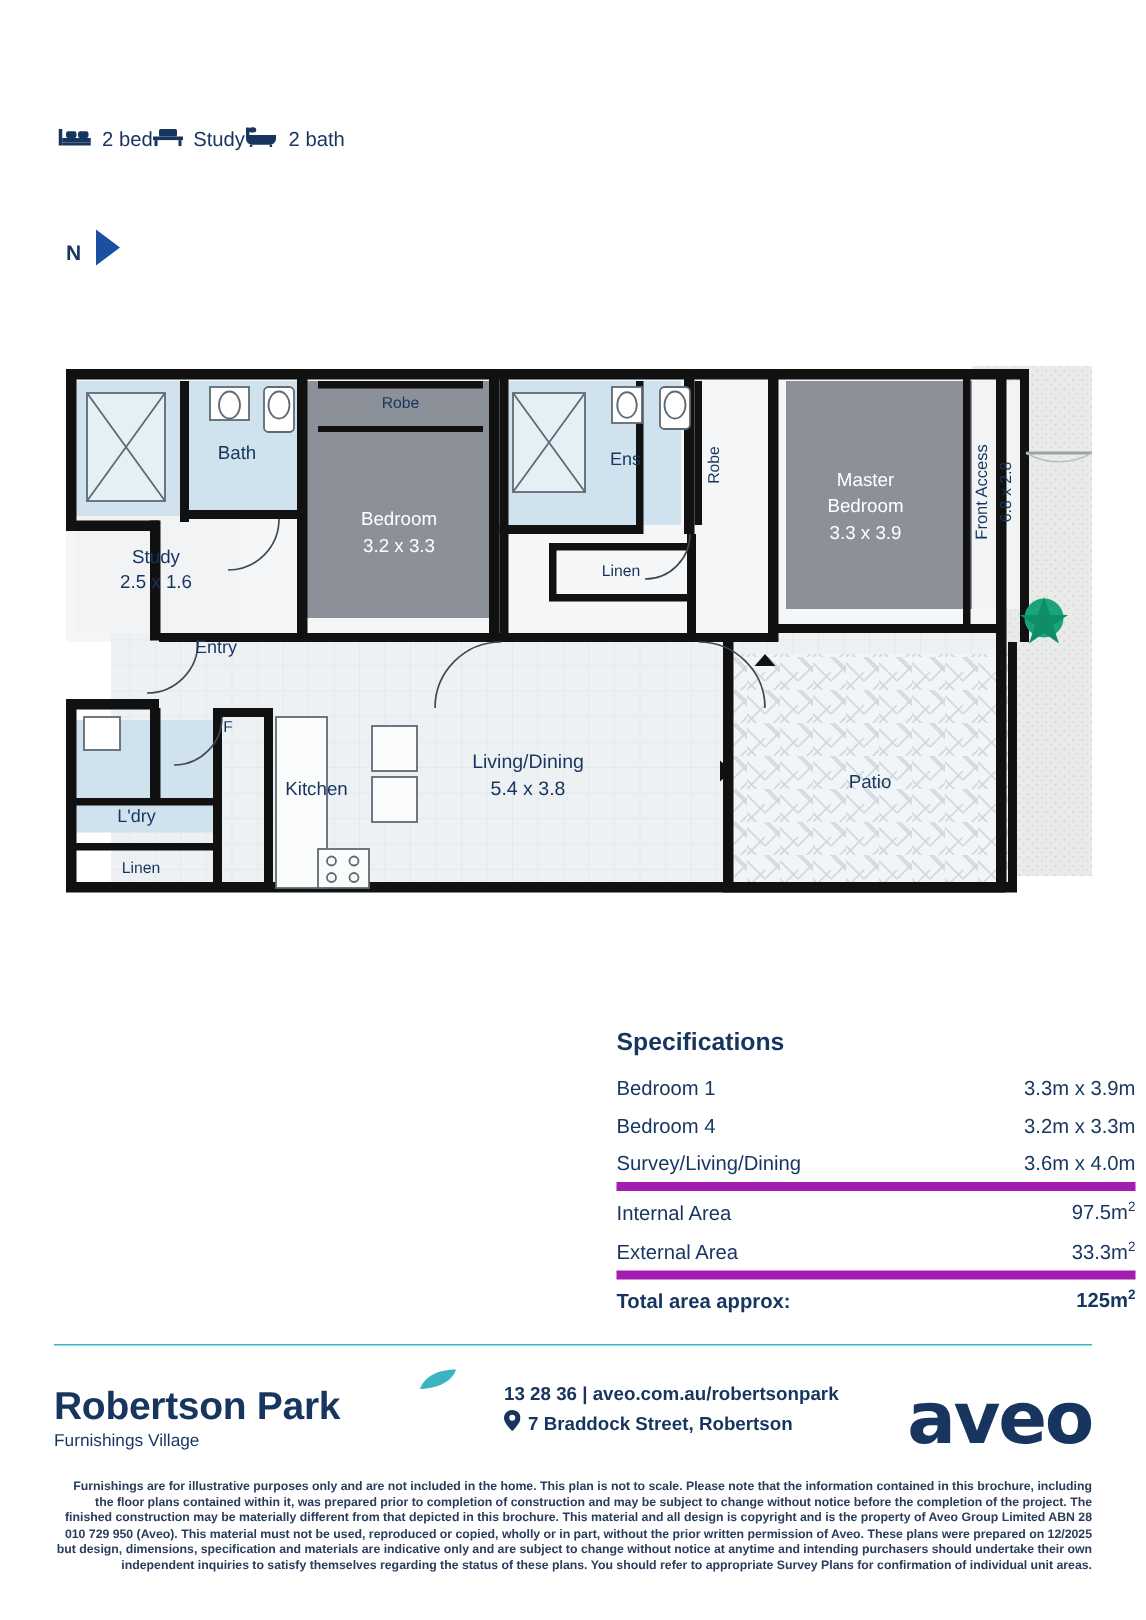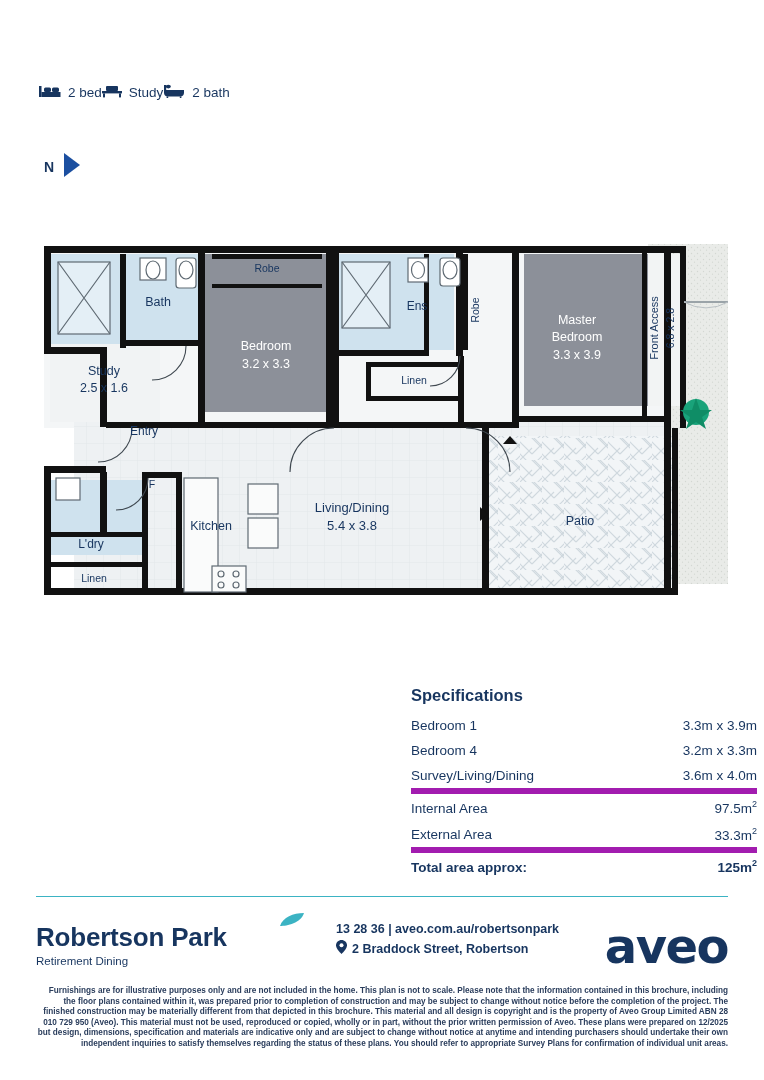--- a/index.html
+++ b/index.html
@@ -322,32 +322,32 @@
 
   <div class="logo-left">
     <div style="position:relative;">
       <span class="leaf">
         <svg width="26" height="16" viewBox="0 0 26 16">
           <path d="M1 14 C8 14 22 11 25 1 C14 1 4 5 1 14 Z" fill="#3bb3c3"></path>
         </svg>
       </span>
       <div class="name">Robertson Park</div>
     </div>
-    <div class="sub">Retirement Dining</div>
+    <div class="sub">Furnishings Village</div>
   </div>
 
   <div class="contact">
     <div class="line1">13 28 36 | aveo.com.au/robertsonpark</div>
     <div class="line2">
       <span>
         <svg width="11" height="14" viewBox="0 0 11 14">
           <path d="M5.5 0 C2.5 0 0 2.4 0 5.3 C0 9 5.5 14 5.5 14 C5.5 14 11 9 11 5.3 C11 2.4 8.5 0 5.5 0 Z" fill="#17355f"></path>
           <circle cx="5.5" cy="5.2" r="2" fill="#ffffff"></circle>
         </svg>
       </span>
-      <span>2 Braddock Street, Robertson</span>
+      <span>7 Braddock Street, Robertson</span>
     </div>
   </div>
 
   <div class="aveo">aveo</div>
 
   <div class="disclaimer">Furnishings are for illustrative purposes only and are not included in the home. This plan is not to scale. Please note that the information contained in this brochure, including the floor plans contained within it, was prepared prior to completion of construction and may be subject to change without notice before the completion of the project. The finished construction may be materially different from that depicted in this brochure. This material and all design is copyright and is the property of Aveo Group Limited ABN 28 010 729 950 (Aveo). This material must not be used, reproduced or copied, wholly or in part, without the prior written permission of Aveo. These plans were prepared on 12/2025 but design, dimensions, specification and materials are indicative only and are subject to change without notice at anytime and intending purchasers should undertake their own independent inquiries to satisfy themselves regarding the status of these plans. You should refer to appropriate Survey Plans for confirmation of individual unit areas.</div>
 </div>
 
 </body></html>

